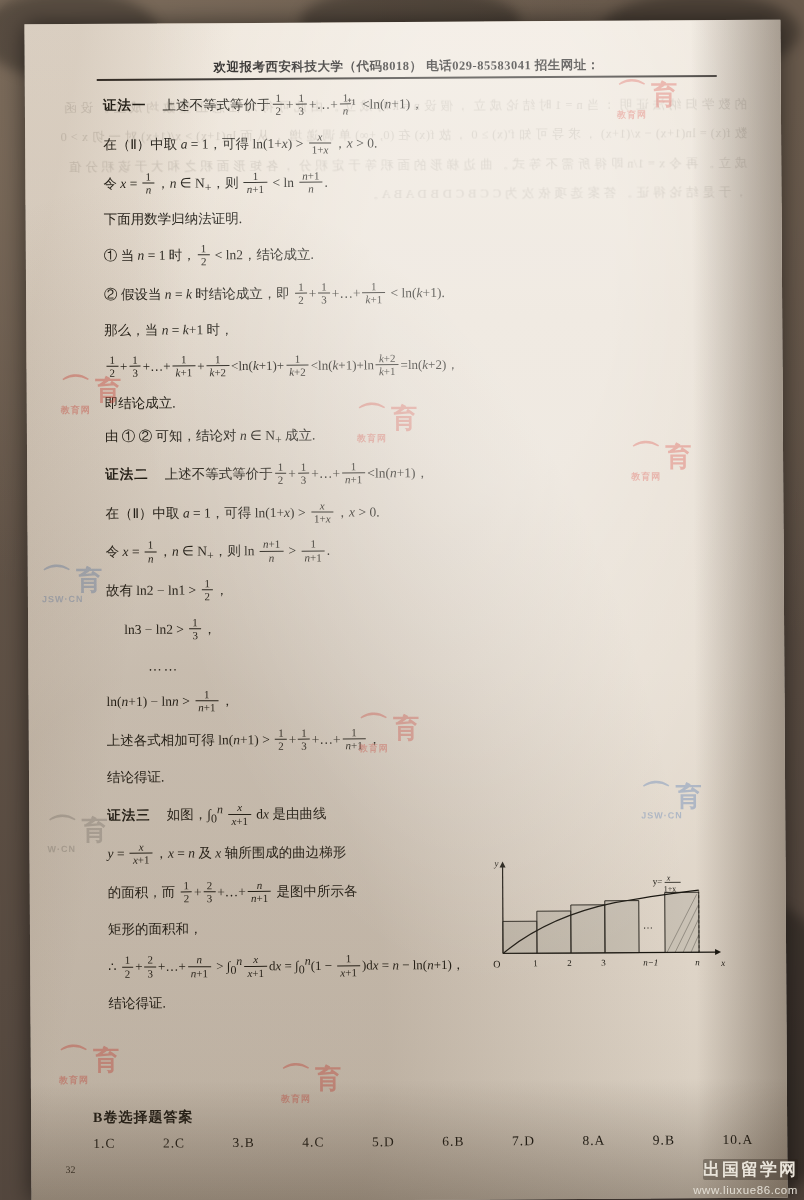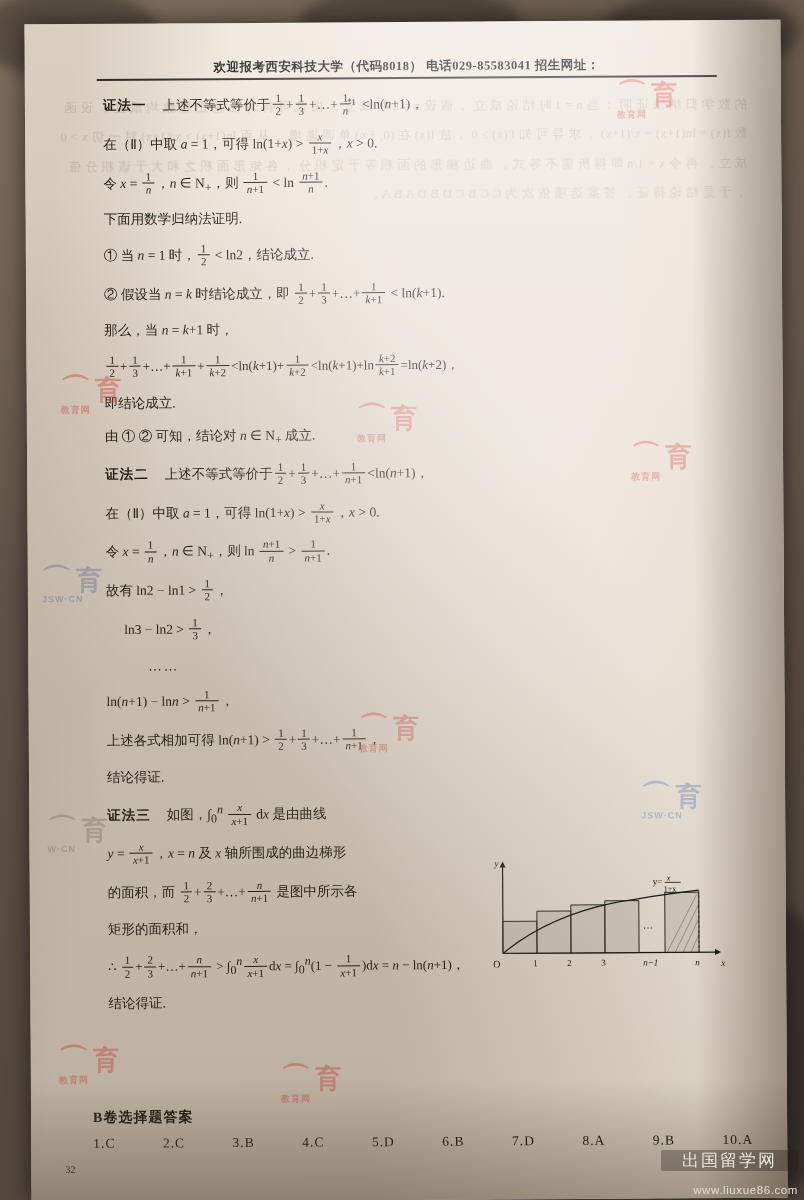--- a/index.html
+++ b/index.html
@@ -109,26 +109,26 @@
   .wm .big{font-size:26px;line-height:1;}
   .wm .sub{font-size:9px;letter-spacing:1px;}
   .wm-blue{color:#5b7fb5;opacity:.40;}
   .wm-grey{color:#8e8a83;opacity:.45;}
   
   #badge{
     position:absolute;right:6px;bottom:4px;text-align:right;
   }
   #badge .b1{
     font-family:"Liberation Sans", sans-serif;
-    font-size:17px;font-weight:normal;color:#e9e4da;
-    background:rgba(40,32,24,.35);padding:1px 21px;border-radius:2px;
+    font-size:17px;font-weight:bold;color:#e9e4da;
+    background:rgba(40,32,24,.35);padding:1px 0;border-radius:2px;
     letter-spacing:2px;
   }
   #badge .b2{
-    display:block;margin-top:12px;
+    display:block;margin-top:3px;
     font-family:"Liberation Sans", sans-serif;
     font-size:11.5px;color:#e2ddd3;letter-spacing:.6px;
   }
 </style>
 </head>
 <body>
 
 <div id="page">
 
   <div class="desk-spot" style="left:-20px;top:-10px;width:180px;height:90px;"></div>

